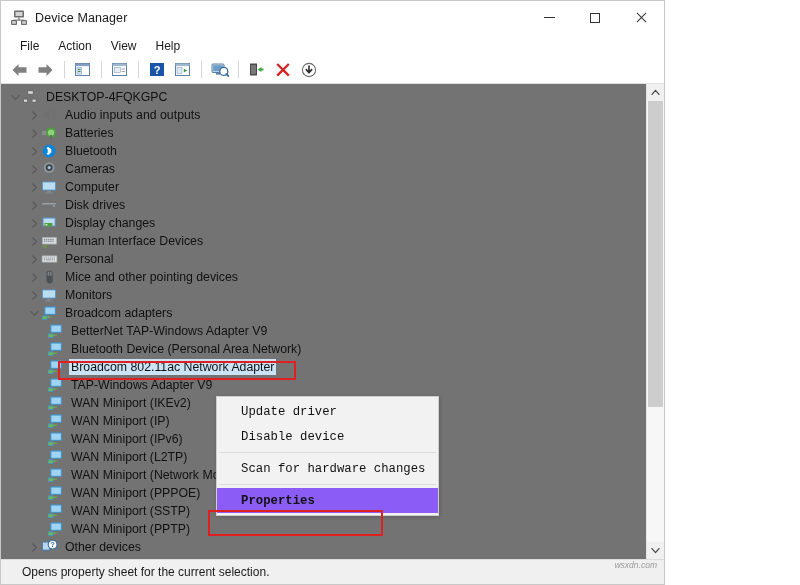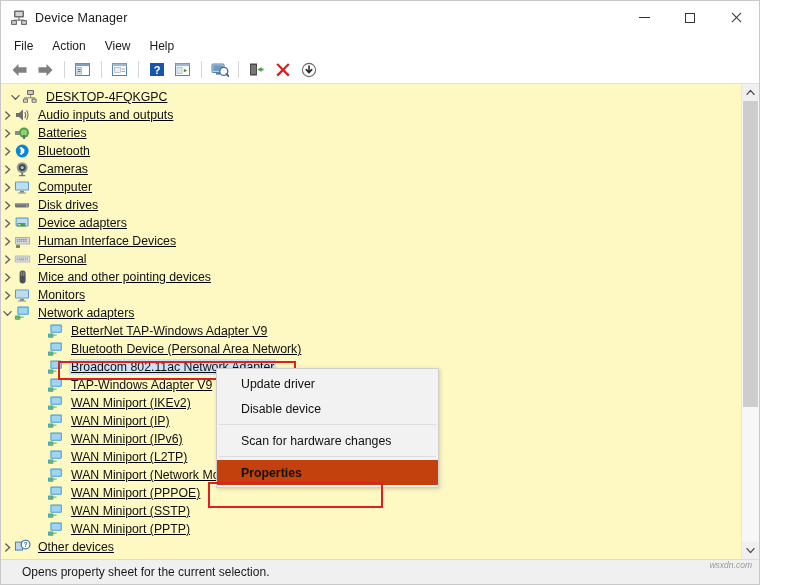--- a/index.html
+++ b/index.html
@@ -3,21 +3,21 @@
 <meta charset="utf-8">
 <style>
   html,body{margin:0;padding:0;}
   body{
     width:800px;height:585px;overflow:hidden;
     font-family:"Liberation Sans","DejaVu Sans",sans-serif;
     background:#ffffff;
     -webkit-font-smoothing:antialiased;
   }
   .window{
-    position:absolute;left:0;top:0;width:760px;height:585px;
+    position:absolute;left:0;top:0;width:665px;height:585px;
     background:#ffffff;border:1px solid #c8c8c8;box-sizing:border-box;
     display:flex;flex-direction:column;
   }
 
   
   .titlebar{
     height:33px;flex:0 0 33px;display:flex;align-items:center;
     background:#ffffff;border-bottom:1px solid #ffffff;position:relative;
   }
   .title-icon{
@@ -38,21 +38,21 @@
   }
   .glyph-close:before,.glyph-close:after{
     content:"";position:absolute;left:0;top:5px;width:13px;height:1px;background:#333;
   }
   .glyph-close:before{transform:rotate(45deg);}
   .glyph-close:after{transform:rotate(-45deg);}
 
   
   .menubar{
     height:21px;flex:0 0 21px;display:flex;align-items:center;
-    background:#ffffff;padding-left:4px;
+    background:#ffffff;padding-left:10px;
   }
   .menu-item{
     font-size:12px;color:#1a1a1a;padding:2px 9px;margin-right:1px;cursor:default;
   }
 
   
   .toolbar{
     height:27px;flex:0 0 27px;display:flex;align-items:center;
     background:#ffffff;border-bottom:1px solid #e2e2e2;padding-left:6px;
   }
@@ -60,41 +60,40 @@
     width:25px;height:23px;display:flex;align-items:center;justify-content:center;
     margin-right:1px;position:relative;
   }
   .tb-sep{width:1px;height:17px;background:#d6d6d6;margin:0 5px;}
 
   
   .content{
     flex:1 1 auto;display:flex;position:relative;overflow:hidden;background:#fff;
   }
   .tree-pane{
-    flex:1 1 auto;position:relative;overflow:hidden;background:#fef9c3;
+    flex:1 1 auto;position:relative;overflow:hidden;background:#737373;
     padding-top:4px;
-    text-decoration:underline;
   }
   .row{
     height:18px;display:flex;align-items:center;position:relative;white-space:nowrap;
   }
   .chev{
     width:13px;height:18px;display:flex;align-items:center;justify-content:center;
     flex:0 0 13px;color:#6a6a6a;font-size:9px;
   }
   .chev svg{display:block;}
   .node-icon{
     width:17px;height:16px;margin-right:5px;flex:0 0 17px;position:relative;
   }
   .row-label{
     font-size:12.3px;color:#111;line-height:16px;padding:0 2px;
   }
   .row.sel .row-label{background:#cce3f6;}
   .ind0{padding-left:8px;}
-  .ind1{}
+  .ind1{padding-left:27px;}
   .ind2{padding-left:46px;}
 
   
   .redbox{
     position:absolute;border:2px solid #e02020;box-sizing:border-box;pointer-events:none;
   }
 
   
   .vscroll{
     width:17px;flex:0 0 17px;background:#f0f0f0;border-left:1px solid #e6e6e6;
@@ -113,21 +112,21 @@
   .ctxmenu{
     position:absolute;left:296px;top:378px;width:221px;
     background:#f2f2f2;border:1px solid #cfcfcf;
     box-shadow:1px 1px 4px rgba(0,0,0,.18);
     padding:2px 0;z-index:40;
   }
   .ctx-item{
     height:25px;display:flex;align-items:center;padding-left:24px;
     font-size:12.3px;color:#111;cursor:default;
   }
-  .ctx-item.hl{background:#c2410c;font-weight:bold;}
+  .ctx-item.hl{background:#8b5cf6;font-weight:bold;}
   .ctx-sep{height:1px;background:#dcdcdc;margin:3px 2px;}
 
   
   .statusbar{
     height:24px;flex:0 0 24px;background:#f0f0f0;border-top:1px solid #dcdcdc;
     display:flex;align-items:center;position:relative;
   }
   .status-text{font-size:12px;color:#1a1a1a;padding-left:21px;}
   .watermark{
     position:absolute;right:7px;bottom:14px;font-size:8.5px;color:#9a9a9a;font-style:italic;
@@ -382,21 +381,21 @@
             </svg>
         </span>
         <span class="node-icon">
           <svg width="17" height="16" viewBox="0 0 17 16">
             <rect x="1.6" y="2.6" width="13" height="9" rx="1" fill="#5b98c8"></rect>
             <rect x="2.6" y="3.6" width="11" height="7" fill="#bcdcf0"></rect>
             <rect x="3.4" y="8" width="8" height="3.4" fill="#4f9e3e"></rect>
             <rect x="4.4" y="9" width="2" height="1.4" fill="#d6e8c8"></rect>
           </svg>
         </span>
-        <span class="row-label">Device adapters</span>
+        <span class="row-label">Display changes</span>
       </div>
 
       <div class="row ind1">
         <span class="chev">
           <svg width="9" height="9" viewBox="0 0 9 9">
               <path d="M2.8 1 L6.6 4.5 L2.8 8" stroke="#5a5a5a" stroke-width="1.3" fill="none" stroke-linecap="round"></path>
             </svg>
         </span>
         <span class="node-icon">
           <svg width="17" height="16" viewBox="0 0 17 16">
@@ -488,21 +487,21 @@
         </span>
         <span class="node-icon">
           <svg width="17" height="16" viewBox="0 0 17 16">
             <rect x="3.4" y="1.6" width="11.4" height="8.2" rx="1" fill="#3f9ad6"></rect>
             <rect x="4.4" y="2.6" width="9.4" height="6.2" fill="#9fd4f2"></rect>
             <rect x="1" y="10.6" width="5.4" height="4.2" rx=".8" fill="#3f9ad6"></rect>
             <rect x="1.8" y="11.4" width="3.8" height="2.6" fill="#6fbb4a"></rect>
             <rect x="6.2" y="11.6" width="3.4" height="1.1" fill="#6fbb4a"></rect>
           </svg>
         </span>
-        <span class="row-label">Network adapters</span>
+        <span class="row-label">Broadcom adapters</span>
       </div>
 
       <div class="row ind2">
         <span class="node-icon">
           <svg width="17" height="16" viewBox="0 0 17 16">
             <rect x="3.4" y="1.6" width="11.4" height="8.2" rx="1" fill="#3f9ad6"></rect>
             <rect x="4.4" y="2.6" width="9.4" height="6.2" fill="#9fd4f2"></rect>
             <rect x="1" y="10.6" width="5.4" height="4.2" rx=".8" fill="#3f9ad6"></rect>
             <rect x="1.8" y="11.4" width="3.8" height="2.6" fill="#6fbb4a"></rect>
             <rect x="6.2" y="11.6" width="3.4" height="1.1" fill="#6fbb4a"></rect>
@@ -684,21 +683,21 @@
       <div class="sb-track">
         <div class="sb-thumb"></div>
       </div>
       <div class="sb-arrow">
         <svg width="9" height="7" viewBox="0 0 9 7">
             <path d="M1 1.6 L4.5 5.6 L8 1.6" stroke="#4a4a4a" stroke-width="1.3" fill="none" stroke-linecap="round"></path>
           </svg>
       </div>
     </div>
 
-    <div class="ctxmenu" style="left:215px;top:284px;">
+    <div class="ctxmenu" style="left:215px;top:312px;font-family:Liberation Mono, monospace;">
       <div class="ctx-item">Update driver</div>
       <div class="ctx-item">Disable device</div>
       <div class="ctx-sep"></div>
       <div class="ctx-item">Scan for hardware changes</div>
       <div class="ctx-sep"></div>
       <div class="ctx-item hl">Properties</div>
 
       <div class="redbox" style="left:-9px;top:113px;width:175px;height:26px;"></div>
     </div>
 

